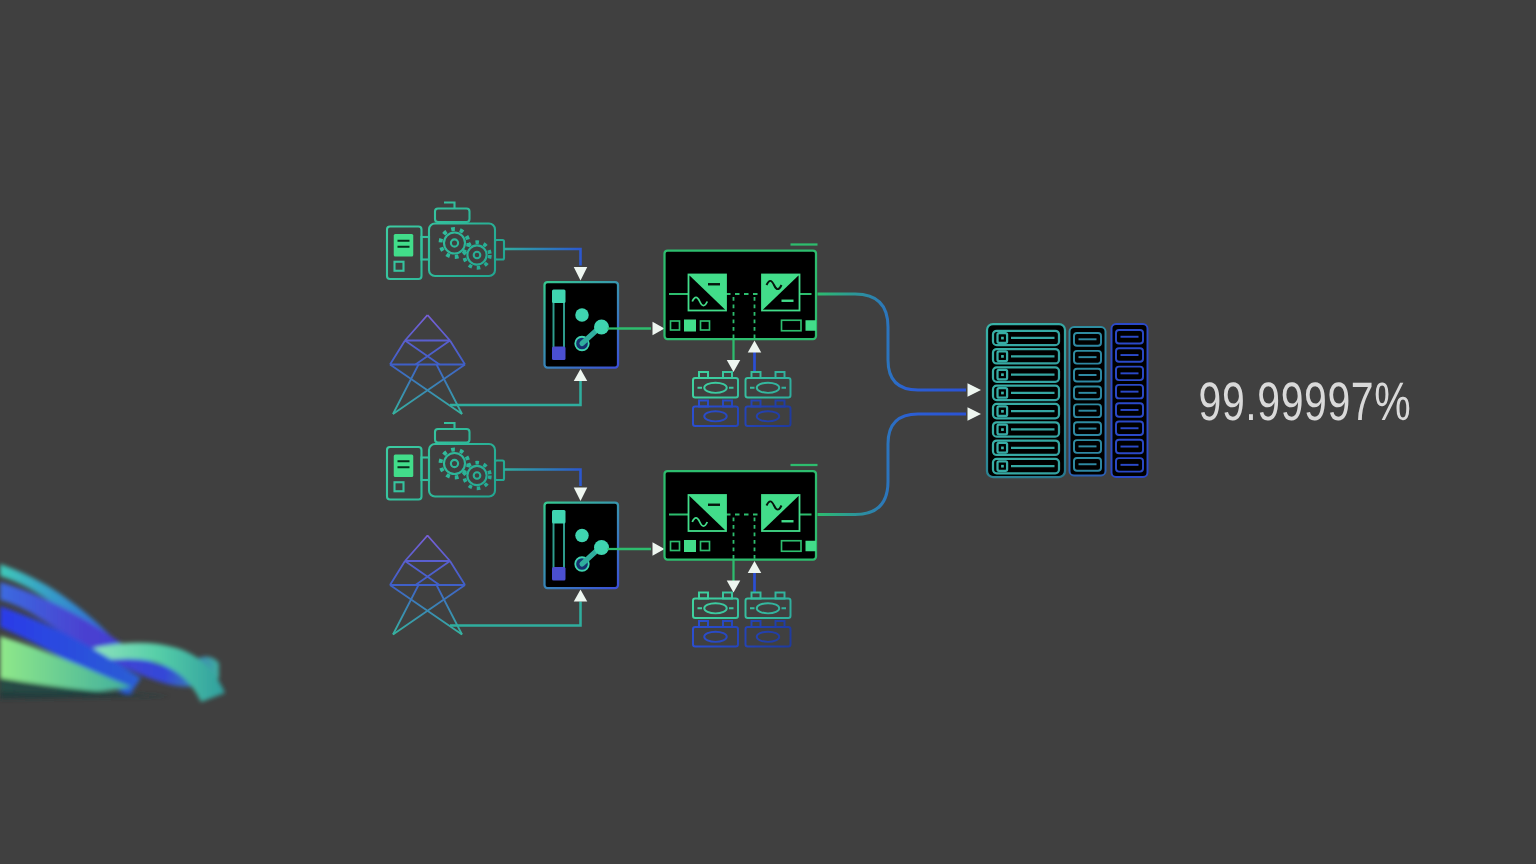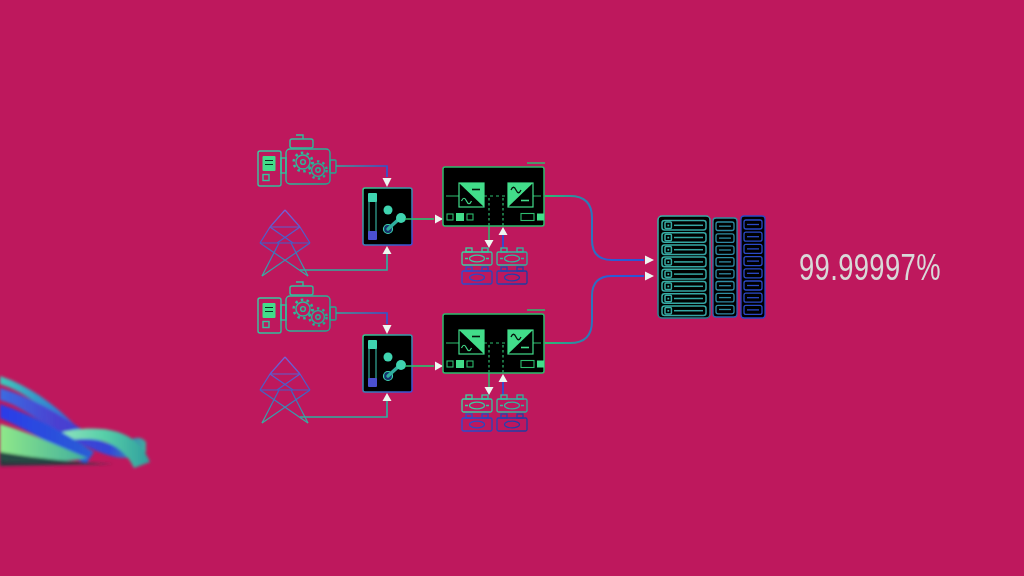--- a/index.html
+++ b/index.html
@@ -1,16 +1,16 @@
 <!DOCTYPE html>
 <html><head>
 <meta charset="utf-8">
 <style>
   html,body{margin:0;padding:0;background:#000;}
-  .stage{position:relative;width:1024px;height:576px;background:#be185d;overflow:hidden;
+  .stage{position:relative;width:1024px;height:576px;background:#404040;overflow:hidden;
          font-family:"Liberation Sans", sans-serif;}
   .availability{position:absolute;left:799px;top:249px;color:#d9d9d9;font-size:36px;
          line-height:38px;font-weight:400;letter-spacing:0.5px;white-space:nowrap;
          transform:scaleX(0.76);transform-origin:left top;}
   svg{position:absolute;left:0;top:0;}
 </style>
 </head>
 <body>
 
 <div class="stage">

